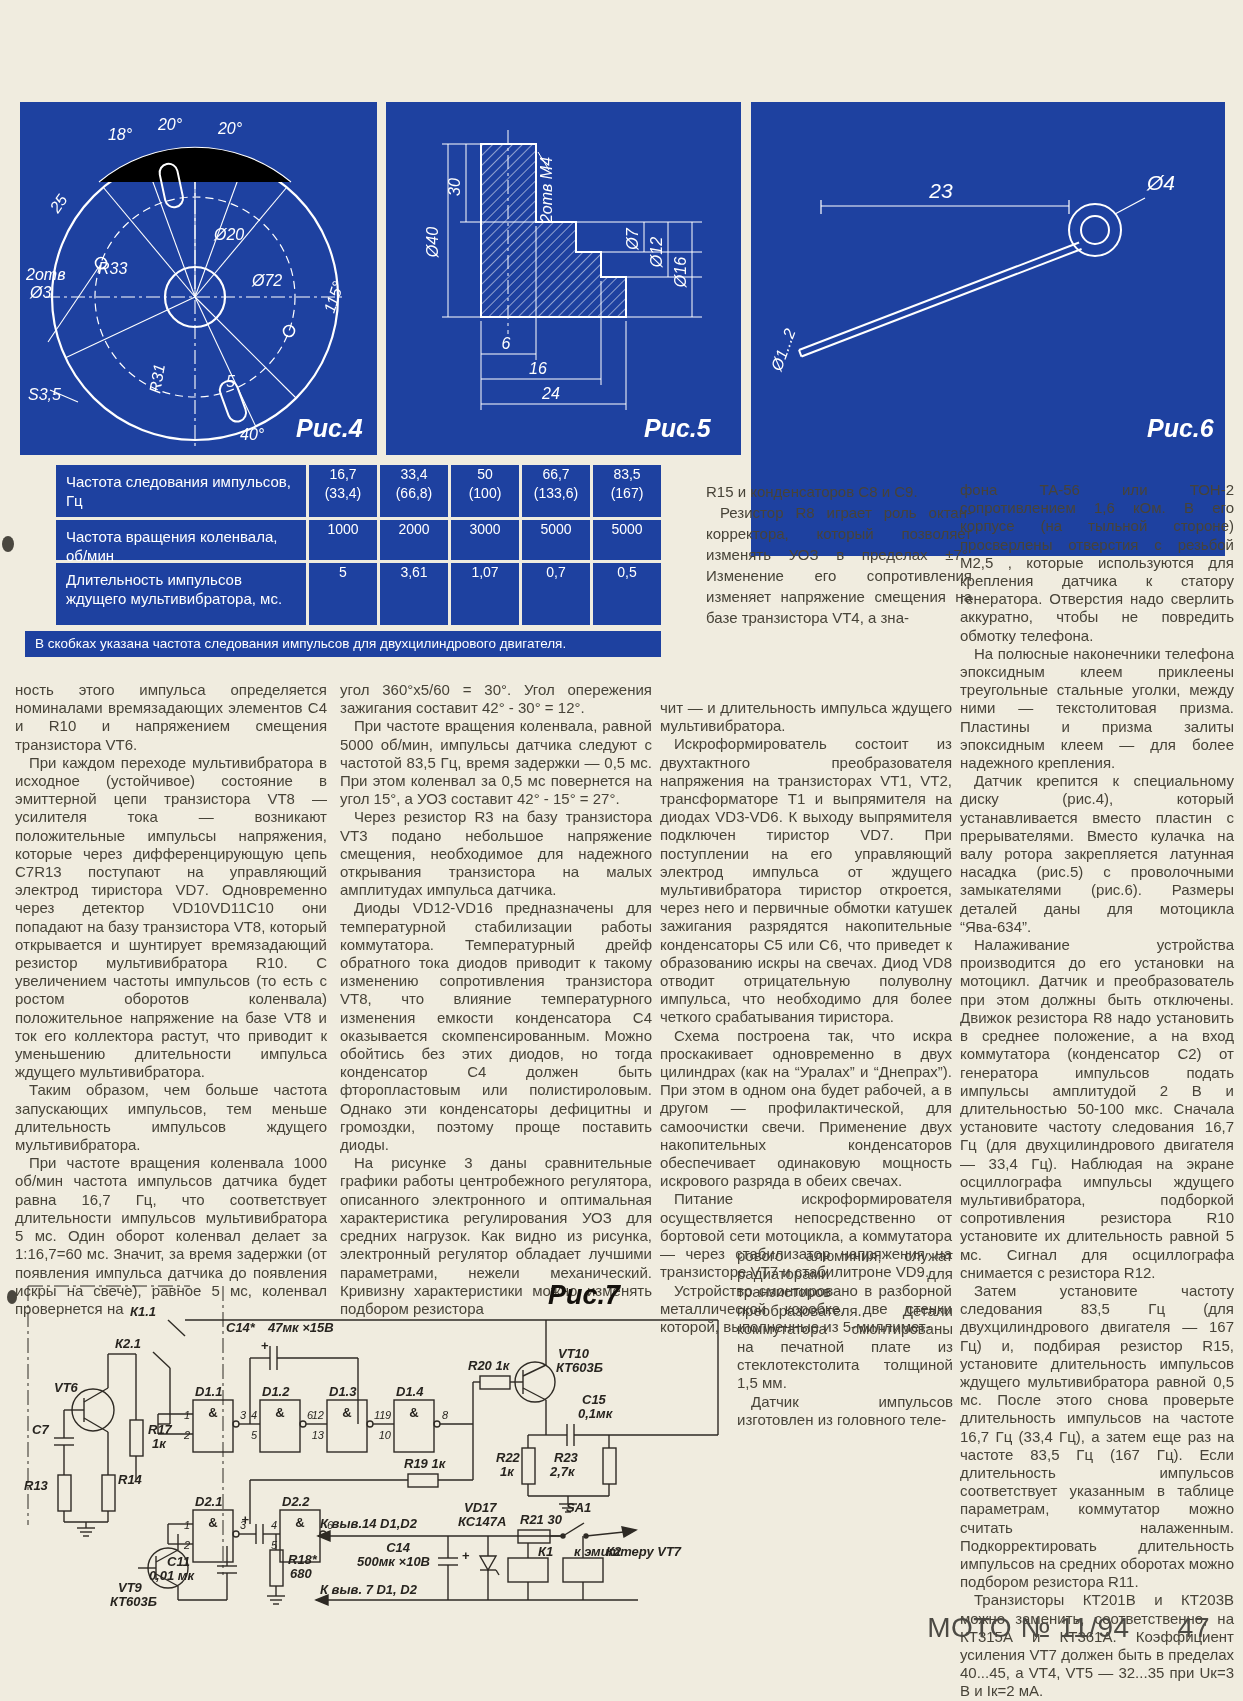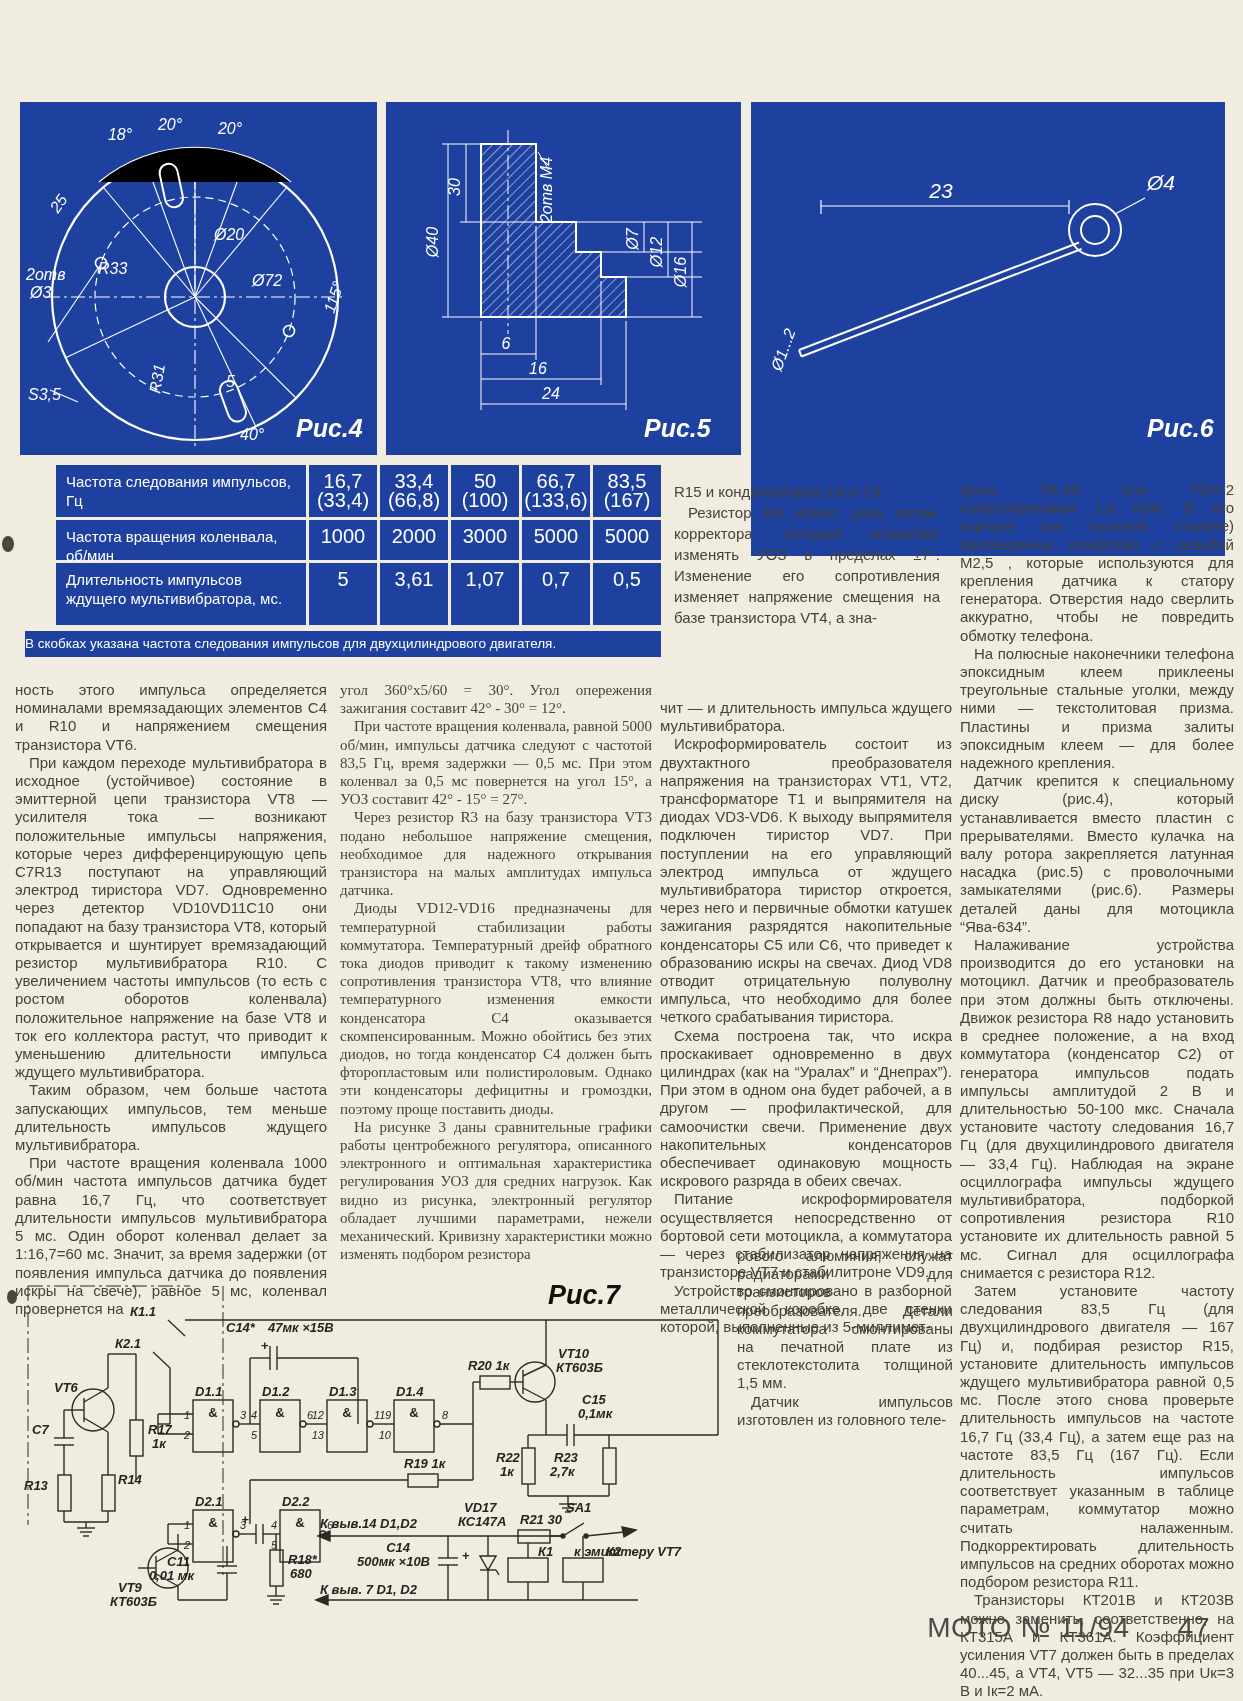--- a/index.html
+++ b/index.html
@@ -9,31 +9,31 @@
   #panel4 { left:20px; top:102px; width:357px; height:353px; }
   #panel5 { left:386px; top:102px; width:355px; height:353px; }
   #panel6 { left:751px; top:102px; width:474px; height:454px; }
 
   
   .datatable { position:absolute; left:25px; top:465px; width:636px; display:grid;
                grid-template-columns:281px 68px 68px 68px 68px 68px;
                grid-template-rows:52px 40px 62px; gap:3px; }
   .cell { background:#1e41a0; color:#fff; }
   .lbl  { padding:7px 6px 0 10px; font-size:15px; line-height:19px;margin-left:31px; }
-  .val  { text-align:center; padding-top:7px; font-size:20px; line-height:19px; }
+  .val  { text-align:center; font-size:14px; line-height:19px; }
   .note-bar { position:absolute; left:25px; top:631px; width:636px; height:26px;
-              background:#1e41a0; color:#fff; font-size:13.5px; line-height:26px; }
+              background:#1e41a0; color:#fff; font-size:13.5px; line-height:26px; padding-left:10px; }
 
   
   .tcol { position:absolute; font-size:15px; line-height:18.2px; color:#474338; text-align:justify; }
   .tcol p { margin:0; }
   .tcol p.ind { text-indent:14px; }
   #c1 { left:15px;  top:681px;  width:312px; }
-  #c2 { left:340px; top:681px;  width:312px;font-family:Liberation Serif, serif; }
-  #c3a{ left:674px; top:481px;  width:266px; line-height:21px; }
+  #c2 { left:340px; top:681px;  width:312px; }
+  #c3a{ left:706px; top:481px;  width:266px; line-height:21px; }
   #c3b{ left:660px; top:699px;  width:292px; }
   #c3c{ left:737px; top:1247px; width:216px; }
   #c4 { left:960px; top:481px;  width:274px; }
 
   
   .circuit { position:absolute; left:18px; top:1270px; width:724px; height:360px; }
 
   
   .wd   { font:italic 16px "Liberation Sans",sans-serif; fill:#fff; }
   .wd2  { font:italic 21px "Liberation Sans",sans-serif; fill:#fff; }

